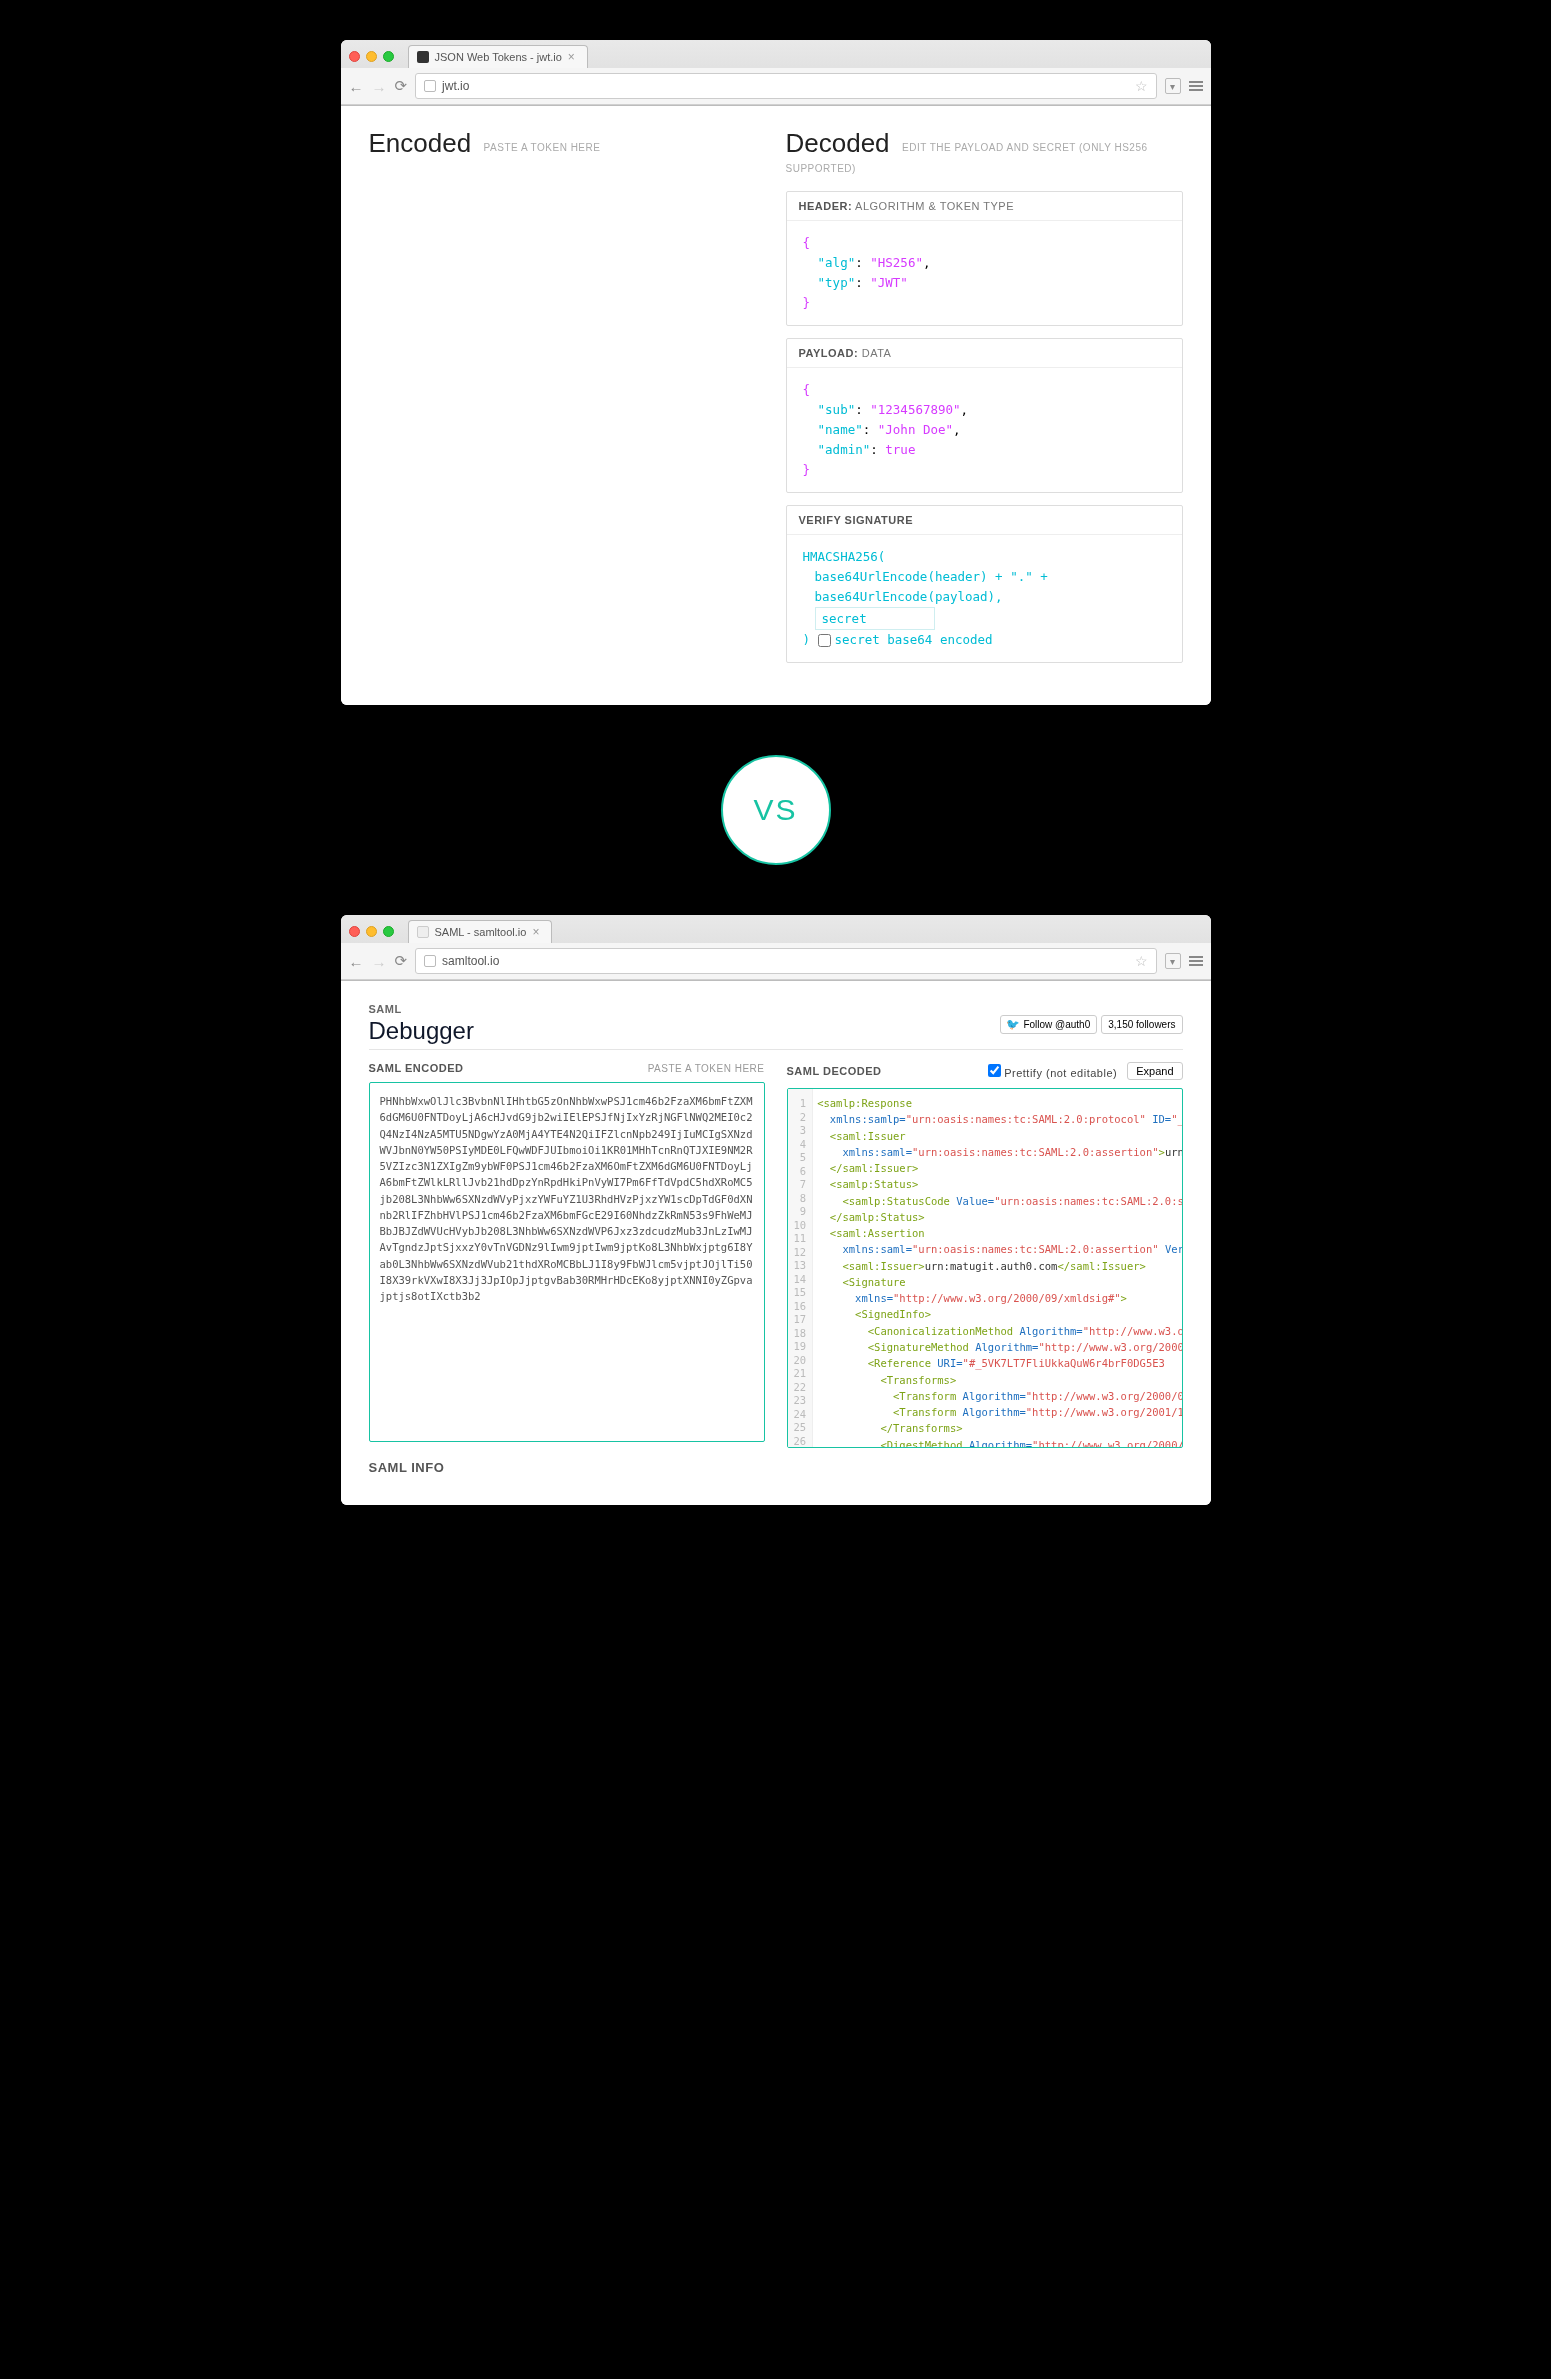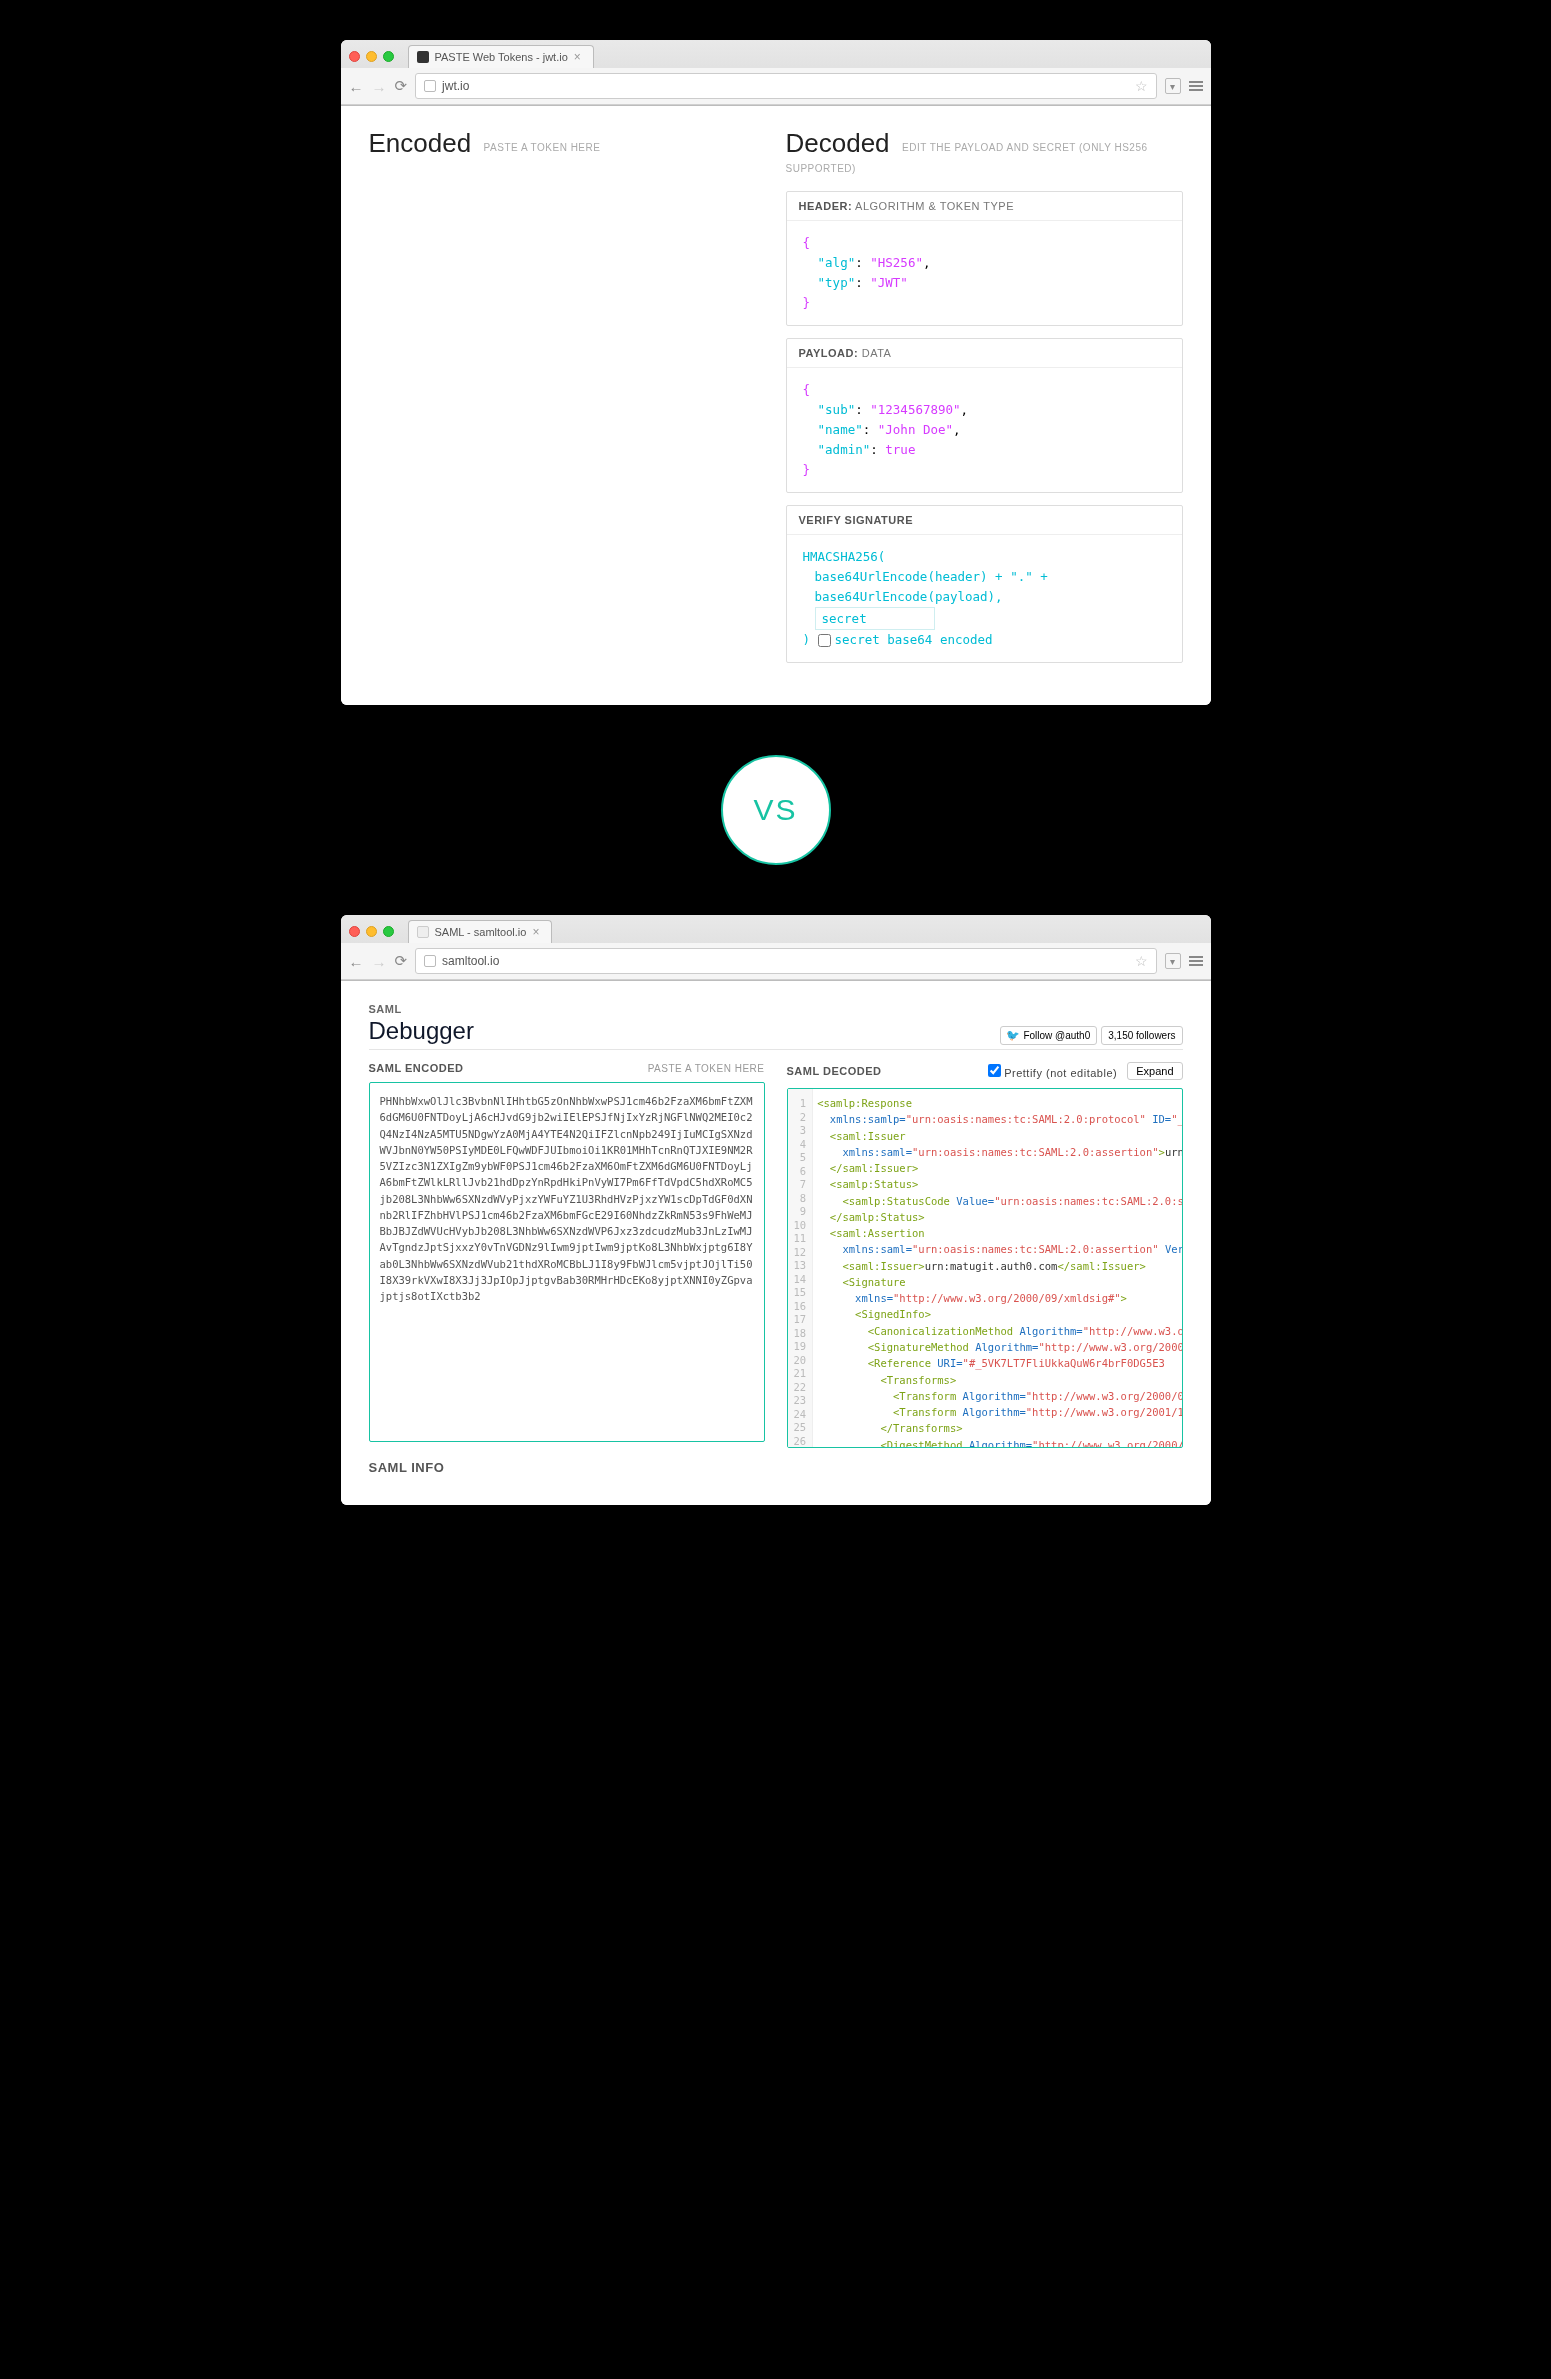--- a/index.html
+++ b/index.html
@@ -83,21 +83,21 @@
 
   
   .vs-wrap{display:flex;justify-content:center;margin:50px 0;}
   .vs-badge{
     width:110px;height:110px;border-radius:50%;background:#fff;border:2px solid #17c3a3;
     display:flex;align-items:center;justify-content:center;
     font-size:30px;font-weight:500;color:#17c3a3;letter-spacing:2px;
   }
 
   
-  .saml-top{border-bottom:1px solid #e5e5e5;padding-bottom:4px;margin-bottom:10px;display:flex;align-items:flex-end;}
+  .saml-top{border-bottom:1px solid #e5e5e5;padding-bottom:4px;margin-bottom:10px;display:flex;align-items:center;}
   .saml-crumb{font-size:11px;font-weight:700;letter-spacing:.5px;color:#666;}
   .saml-h1{font-size:24px;font-weight:300;color:#0f172a;margin-top:2px;}
   .follow-wrap{margin-left:auto;display:flex;gap:4px;font-size:10px;}
   .fbtn{border:1px solid #ccc;border-radius:3px;padding:2px 6px;background:#fff;display:flex;align-items:center;gap:3px;}
   .tw{color:#55acee;font-size:11px;}
 
   .saml-cols{display:flex;gap:22px;margin-top:12px;}
   .scol{flex:1;min-width:0;}
   .scol-h{display:flex;align-items:center;margin-bottom:8px;font-size:11px;font-weight:700;letter-spacing:.5px;color:#555;}
   .scol-h .right{margin-left:auto;font-weight:400;color:#999;letter-spacing:.5px;font-size:10px;text-transform:uppercase;}
@@ -128,21 +128,21 @@
 <div class="browser">
   <div class="chrome-top">
     <div class="tabs-row">
       <div class="traffic">
         <span class="dot red"></span>
         <span class="dot yel"></span>
         <span class="dot grn"></span>
       </div>
       <div class="tab">
         <span class="favicon"></span>
-        <span>PASTE Web Tokens - jwt.io</span>
+        <span>JSON Web Tokens - jwt.io</span>
         <span class="x">×</span>
       </div>
     </div>
     <div class="nav-row">
       <span class="nav-btn">←</span>
       <span class="nav-btn disabled">→</span>
       <span class="nav-btn">⟳</span>
       <div class="omnibox">
         <span class="page-ico"></span>
         <span>jwt.io</span>

